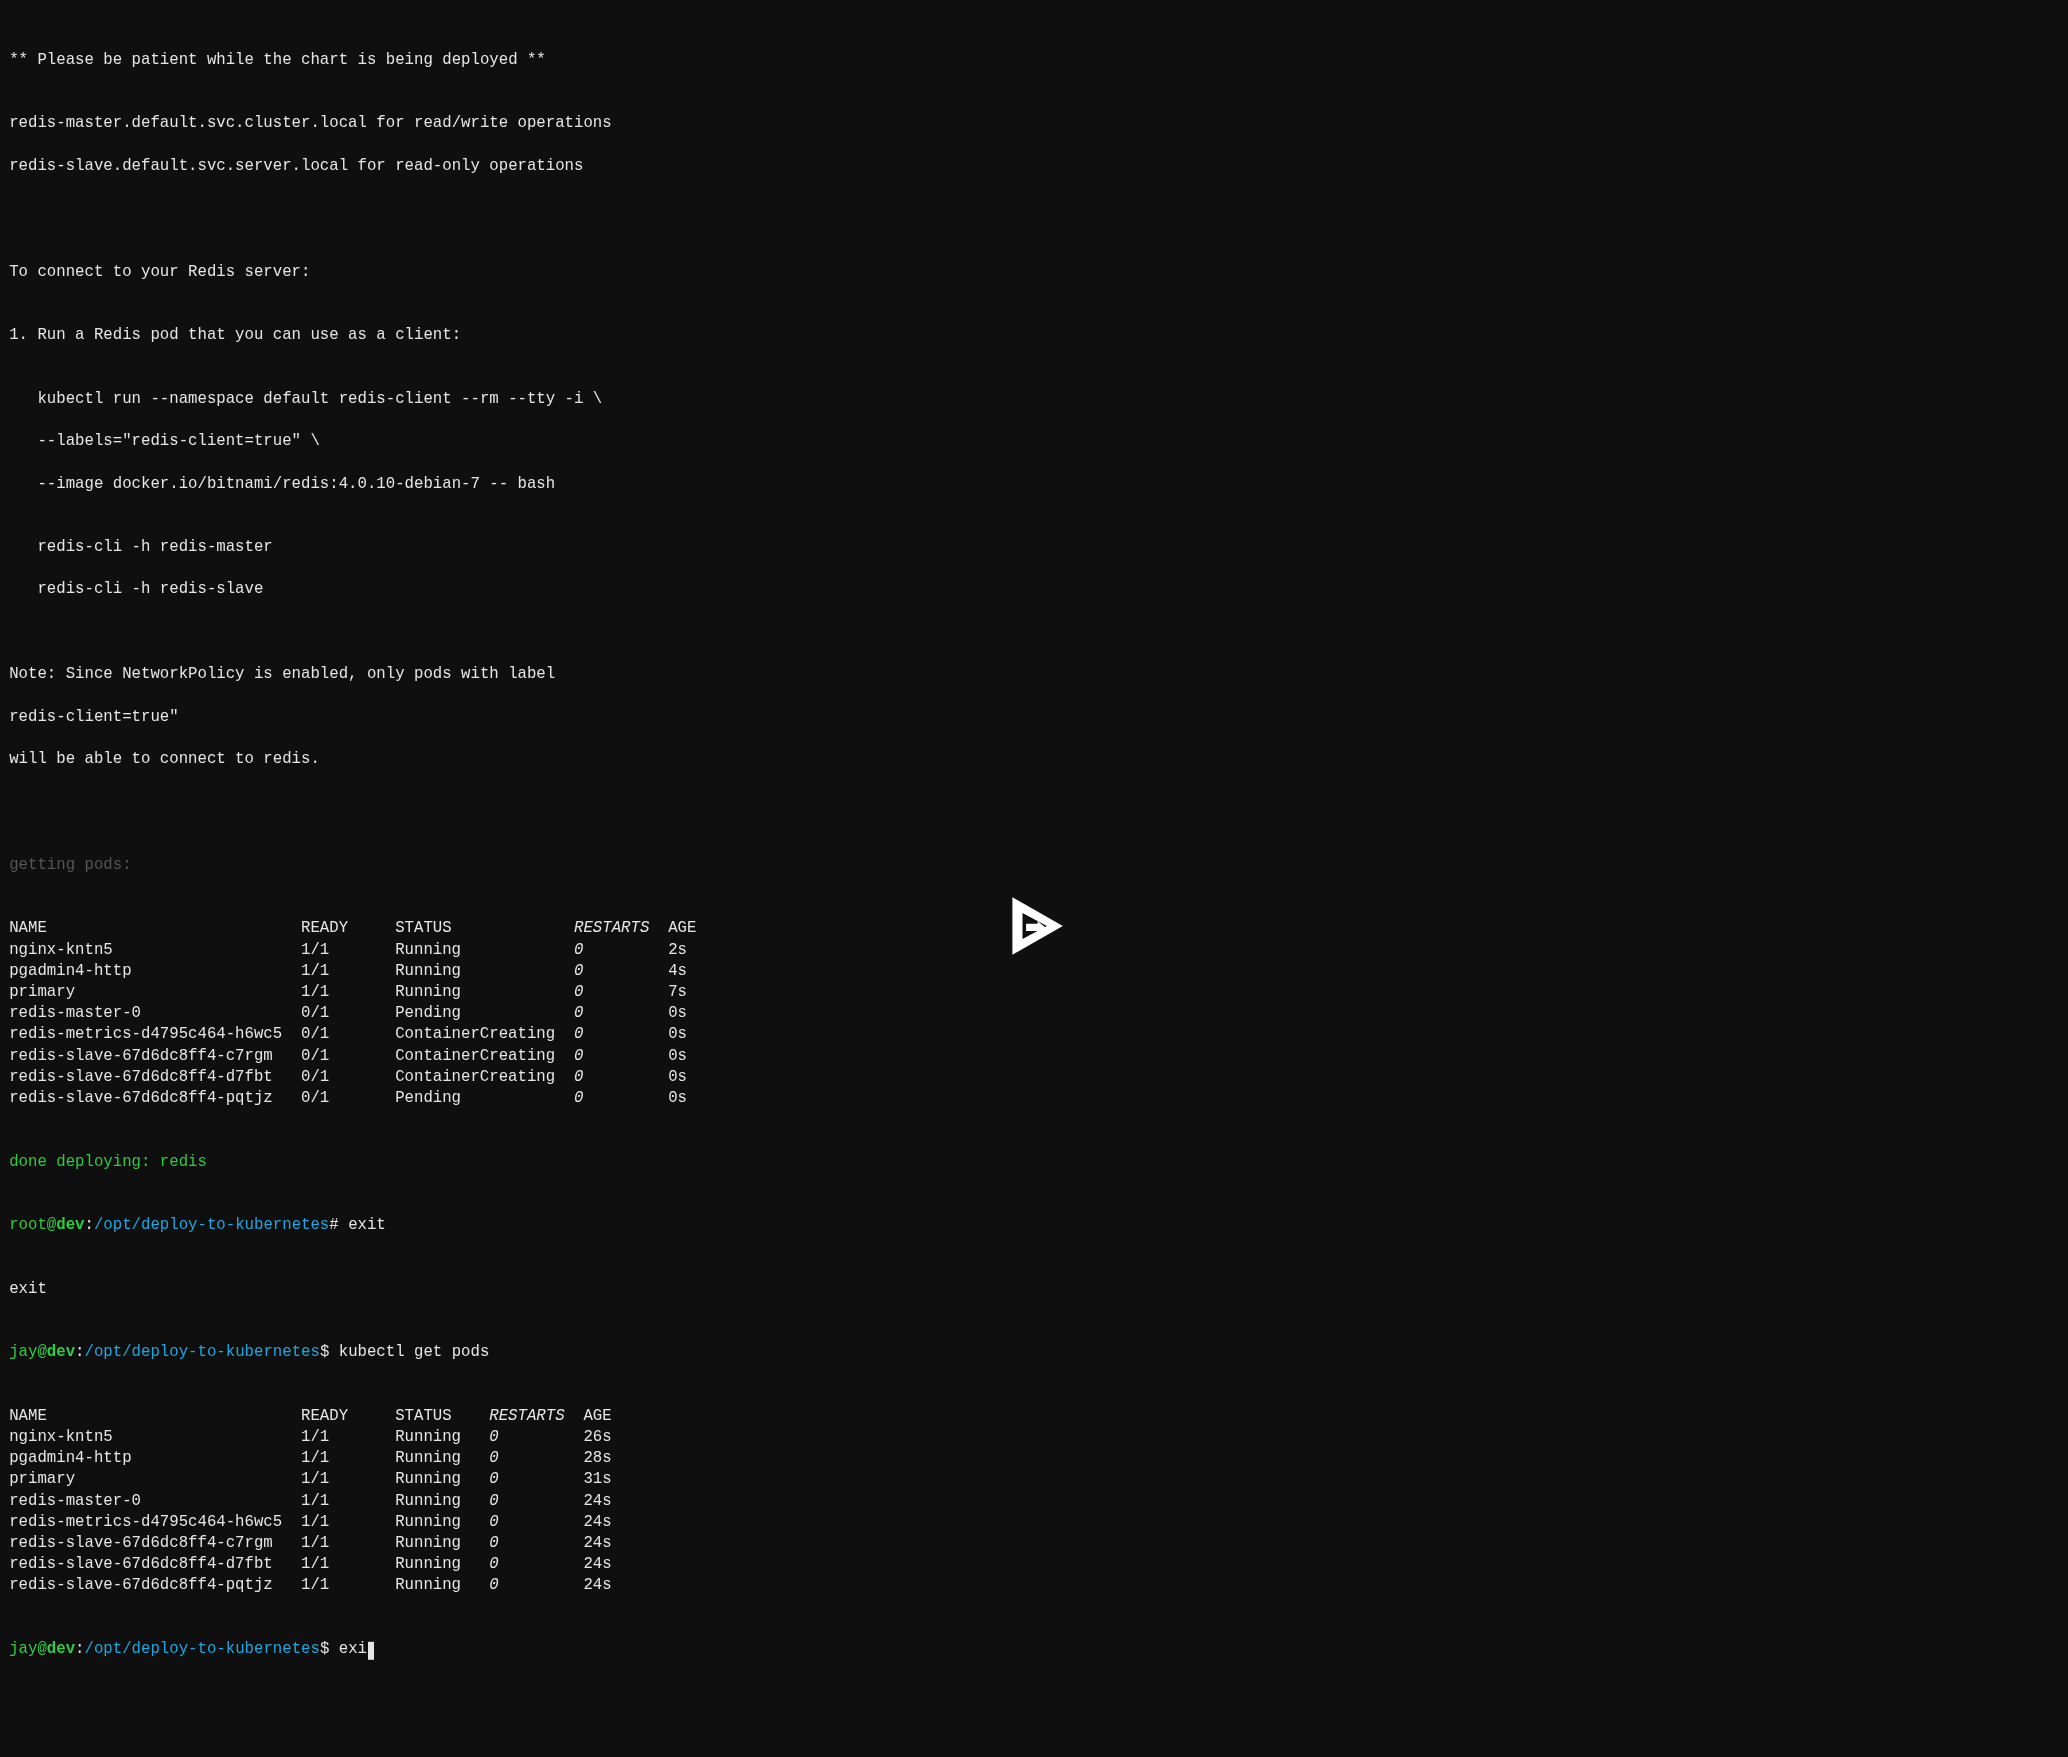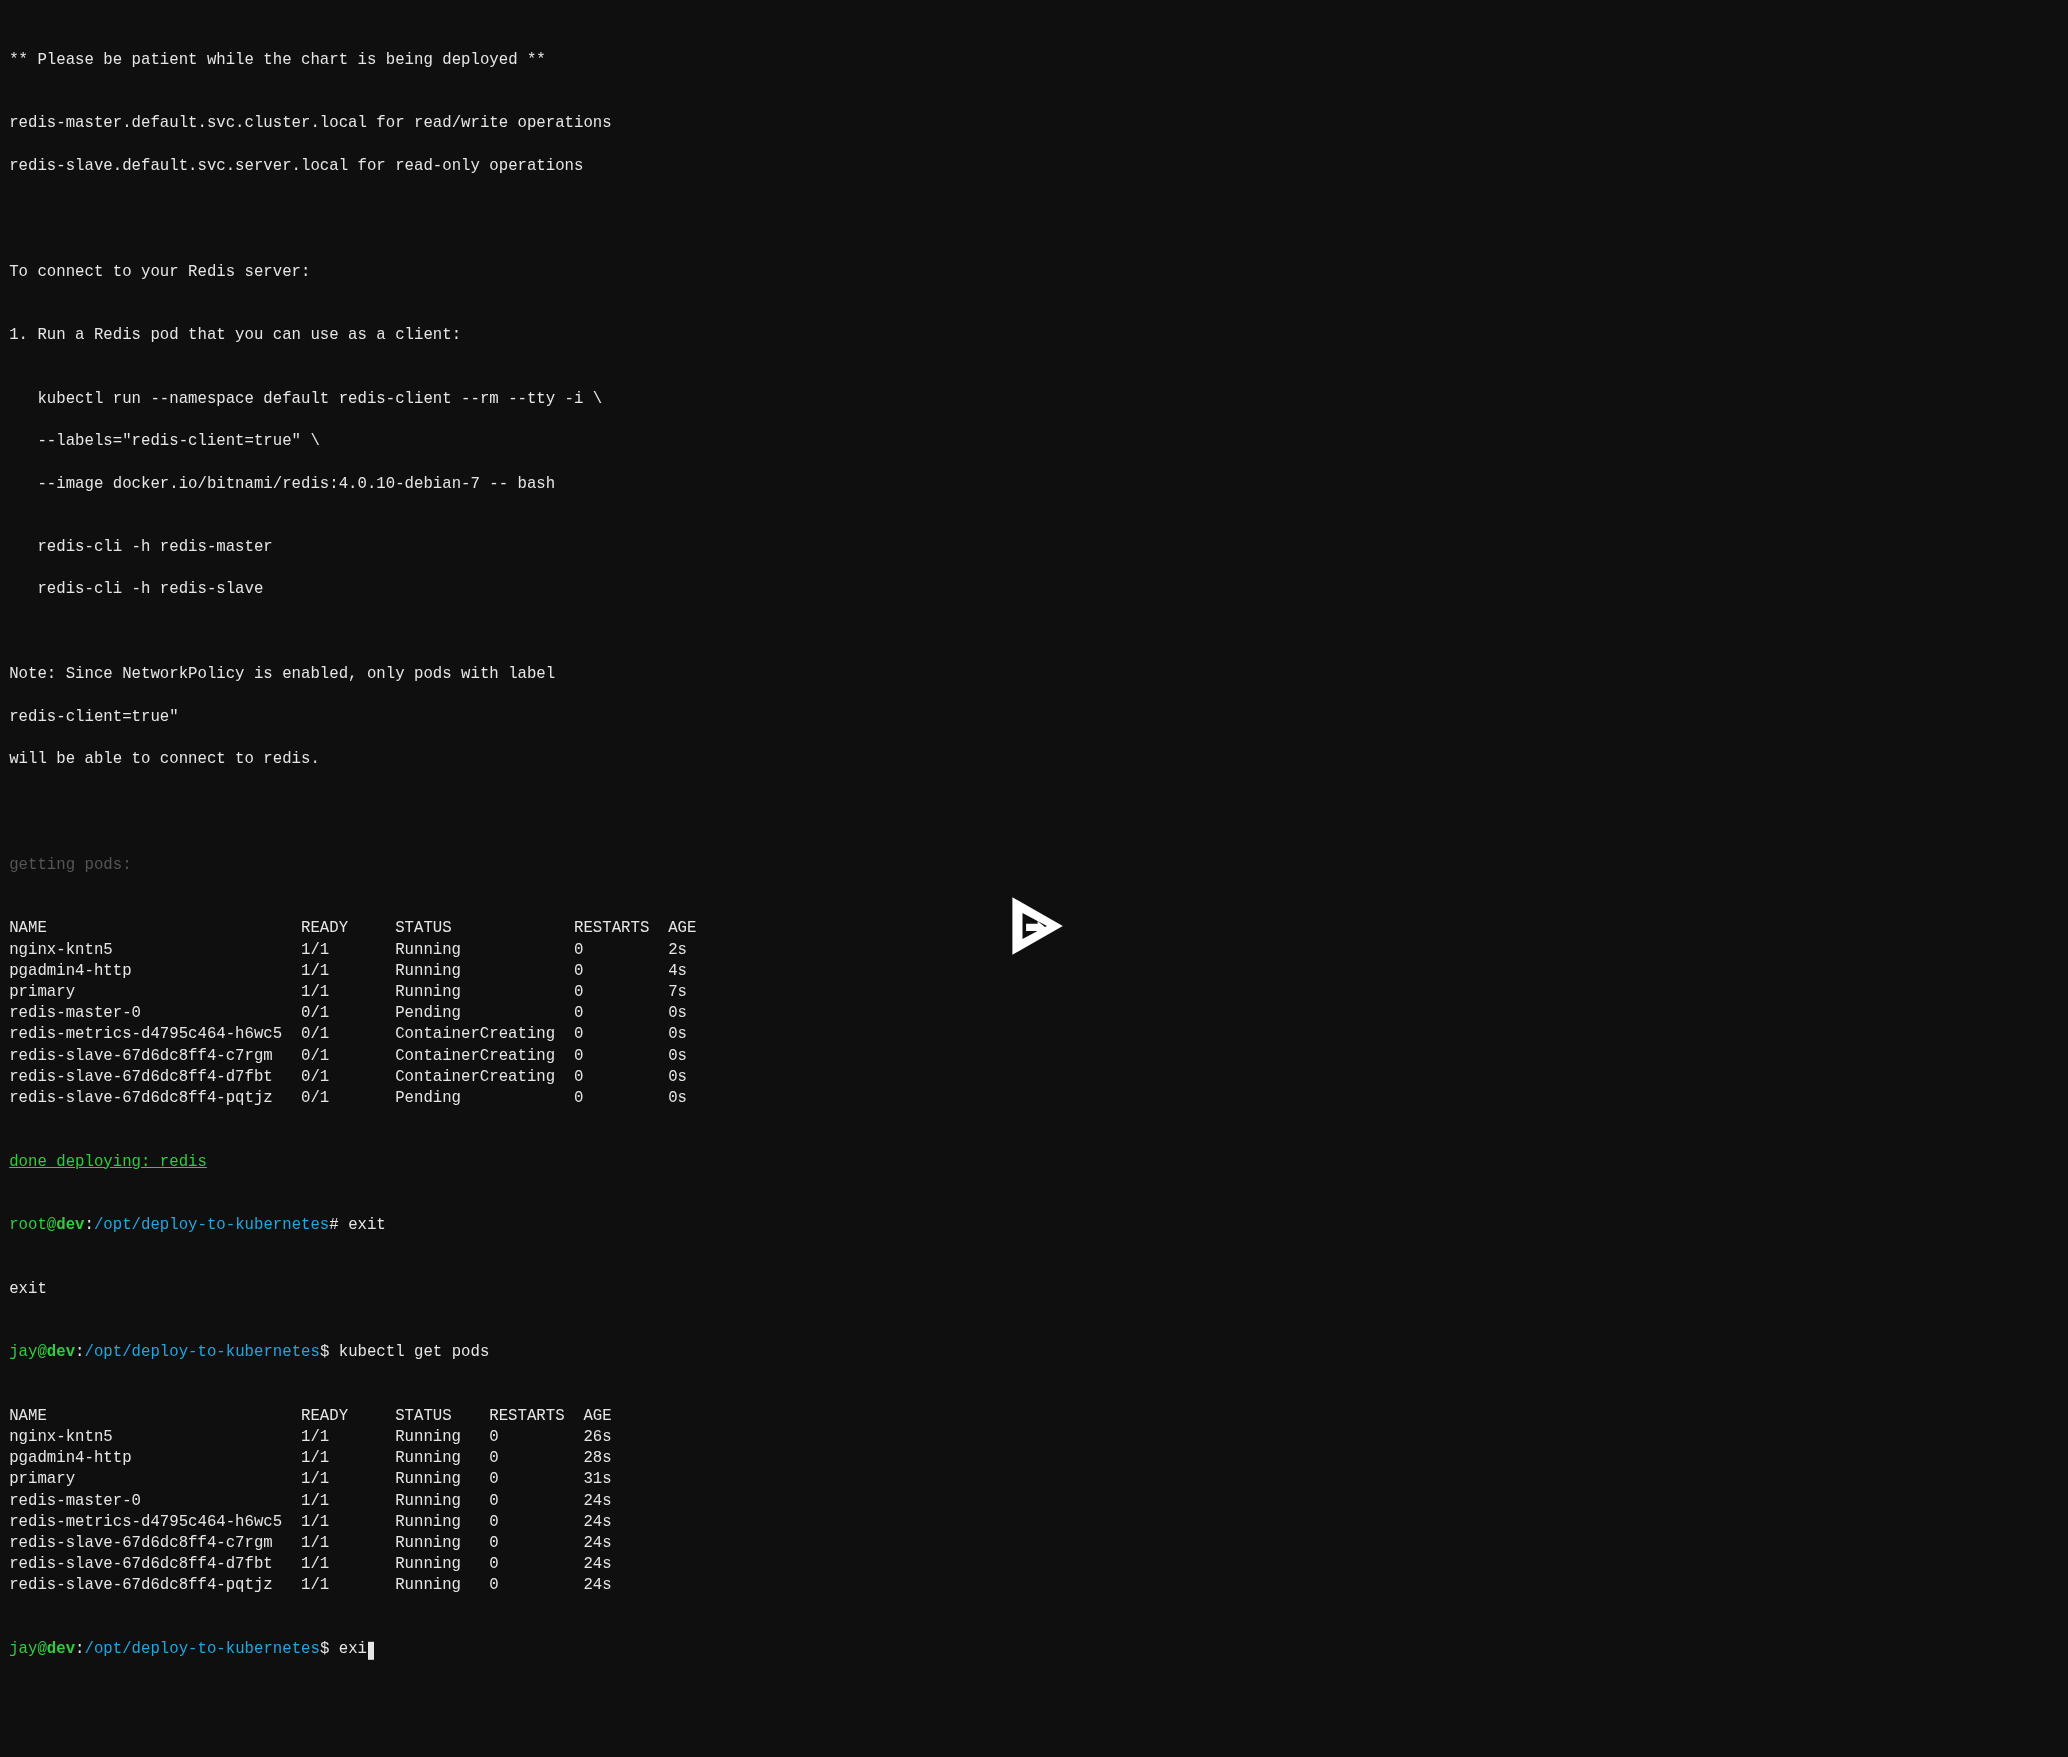--- a/index.html
+++ b/index.html
@@ -11,21 +11,21 @@
     font-size: 15.7px;
     line-height: 1.35;
     -webkit-font-smoothing: antialiased;
   }
   .term {
     padding: 7.4px 9.2px 37px 9.2px;
     white-space: pre;
   }
   .line { white-space: pre; }
   .dim { color: #555; }
-  .green { color: #2ecc40; font-weight: 500; text-decoration: underline; }
+  .green { color: #2ecc40; font-weight: 500; }
   .user-green { color: #2ecc40; font-weight: 500; text-align: center; }
   .at { color: #2ecc40; font-weight: 500; }
   .host { color: #2ecc40; font-weight: 700; }
   .path { color: #1ea7e0; font-weight: 500; }
   .hash { color: #e6e6e6; }
   .cmd { color: #e6e6e6; }
 
   table.pods {
     border-collapse: collapse;
     font-family: inherit;
@@ -35,21 +35,21 @@
   table.pods th, table.pods td {
     text-align: left;
     padding: 0;
     font-weight: normal;
   }
   
   .col-name   { min-width: 31ch; }
   .col-ready  { min-width: 10ch; }
   .col-status1{ min-width: 19ch; }
   .col-status2{ min-width: 10ch; }
-  .col-restarts{ min-width: 10ch; }
+  .col-restarts{ min-width: 10ch; font-style: italic; }
   .col-age    { min-width: 6ch; }
 
   .cursor {
     display: inline-block;
     width: 0.6ch;
     height: 1.15em;
     vertical-align: text-bottom;
     background: #e6e6e6;
     margin-left: 0.9px;
     transform: translateY(1.8px);

